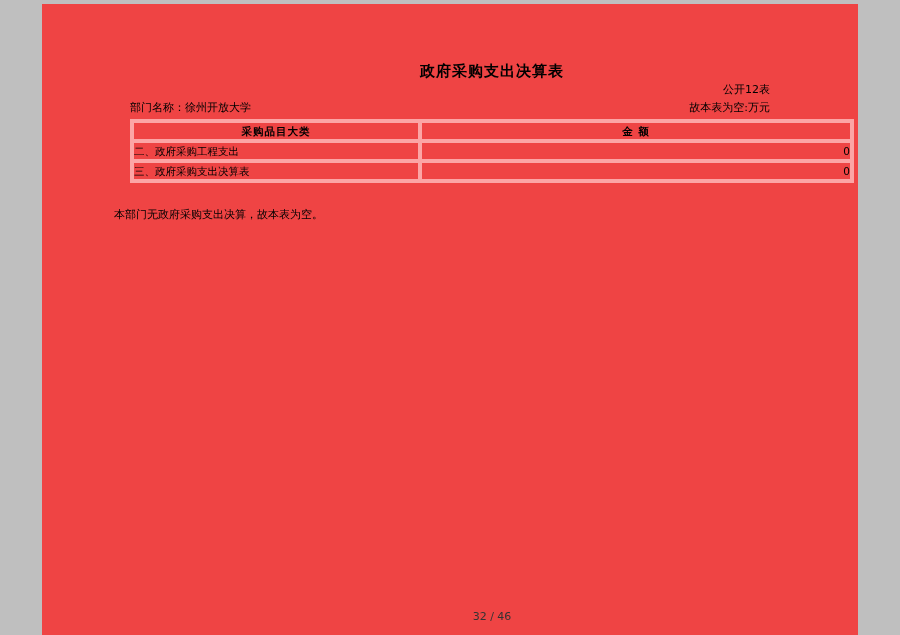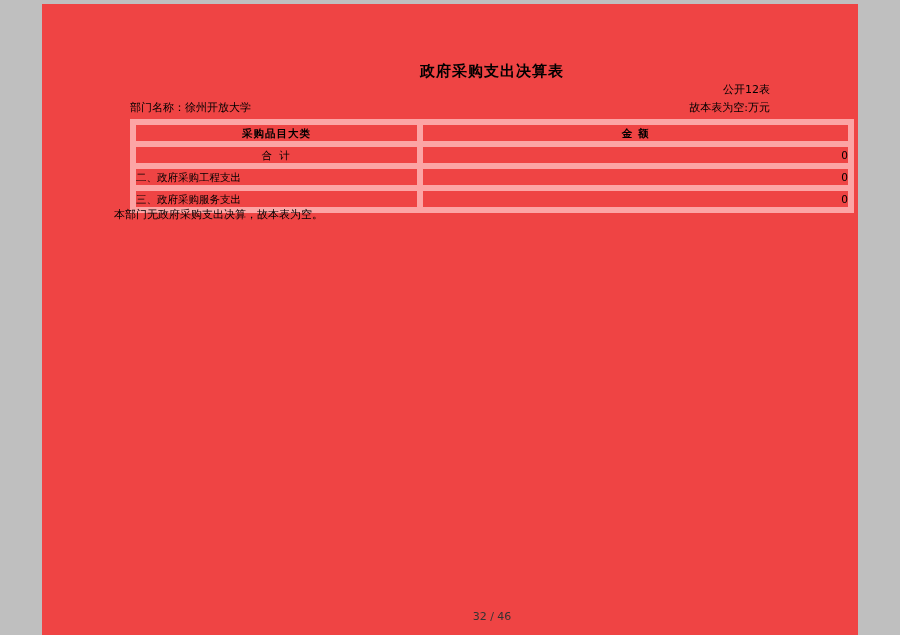--- a/index.html
+++ b/index.html
@@ -54,21 +54,21 @@
   }
   table.main {
     position: absolute;
     top: 115px;
     left: 88px;
     width: 724px;
     border-collapse: collapse;
     table-layout: fixed;
   }
   table.main th, table.main td {
-    border: 6px solid #fca5a5;
+    border: 4px solid #fca5a5;
     font-size: 10.5px;
     font-family: "DejaVu Sans", "Liberation Sans", sans-serif;
     height: 16px;
     line-height: 16px;
     padding: 0;
   }
   table.main th {
     text-align: center;
     font-weight: bold;
     letter-spacing: 1px;
@@ -122,29 +122,25 @@
       <col style="width:60%">
     </colgroup>
     <thead>
       <tr>
         <th>采购品目大类</th>
         <th>金  额</th>
       </tr>
     </thead>
     <tbody>
       <tr>
-        <td class="center">合  计</td>
-        <td class="amount">0</td>
-      </tr>
-      <tr>
         <td class="label">二、政府采购工程支出</td>
         <td class="amount">0</td>
       </tr>
       <tr>
-        <td class="label">三、政府采购服务支出</td>
+        <td class="label">三、政府采购支出决算表</td>
         <td class="amount">0</td>
       </tr>
     </tbody>
   </table>
 
   <div class="note">本部门无政府采购支出决算，故本表为空。</div>
 
   <div class="page-number">32 / 46</div>
 
 </div>

